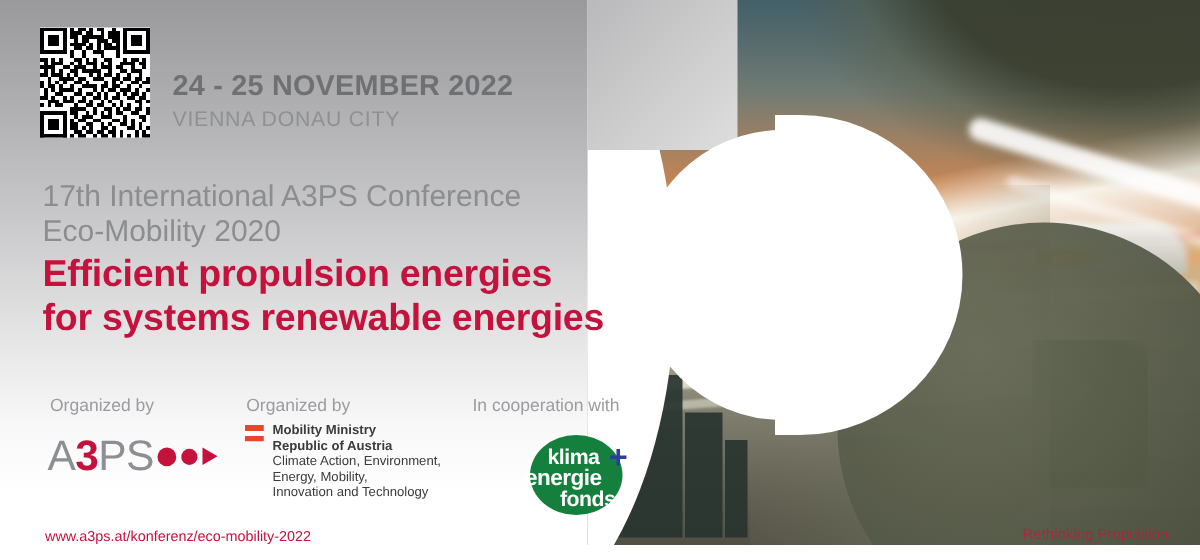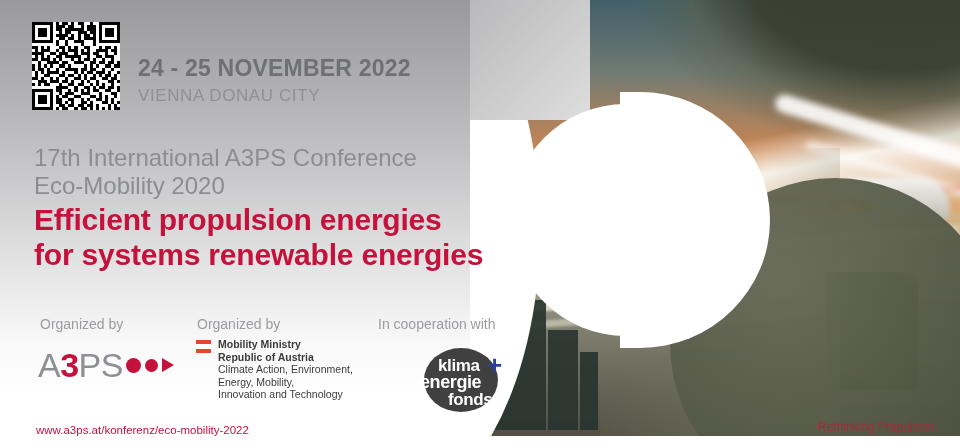--- a/index.html
+++ b/index.html
@@ -107,21 +107,21 @@
   .tri{width:0;height:0;border-left:12px solid #c4123c;border-top:7px solid transparent;border-bottom:7px solid transparent;}
 
   
   .fedblock{position:absolute;left:196px;top:338px;display:flex;gap:7px;}
   .flag{width:15px;height:13px;flex:none;margin-top:2px;
         background:linear-gradient(to bottom,#e8462a 0 34%,#ffffff 34% 66%,#e8462a 66% 100%);}
   .fedtxt{font-size:10.5px;line-height:12.6px;color:#3b3b3b;}
   .fedtxt .b{font-weight:bold;}
 
   
-  .klima{position:absolute;left:424px;top:348px;width:74px;height:64px;border-radius:50%;background:#404040;}
+  .klima{position:absolute;left:424px;top:348px;width:74px;height:64px;border-radius:50%;background:#15803d;}
   .klima span{position:absolute;color:#fff;font-weight:bold;line-height:1;white-space:nowrap;}
   .k-klima{left:14px;top:9px;font-size:17px;letter-spacing:-.4px;}
   .k-energie{left:-4px;top:25px;font-size:18px;letter-spacing:-.4px;}
   .k-fonds{left:24px;top:43px;font-size:17px;letter-spacing:-.4px;}
   .kplus{position:absolute;left:487px;top:352px;color:#2b3f98;font-size:26px;font-weight:bold;line-height:1;}
 
   
   .url{position:absolute;left:36px;top:424px;font-size:11.5px;color:#c4123c;white-space:nowrap;}
   .tagline{position:absolute;left:818px;top:420px;font-size:12px;color:rgba(190,26,60,.72);white-space:nowrap;}
 </style>

